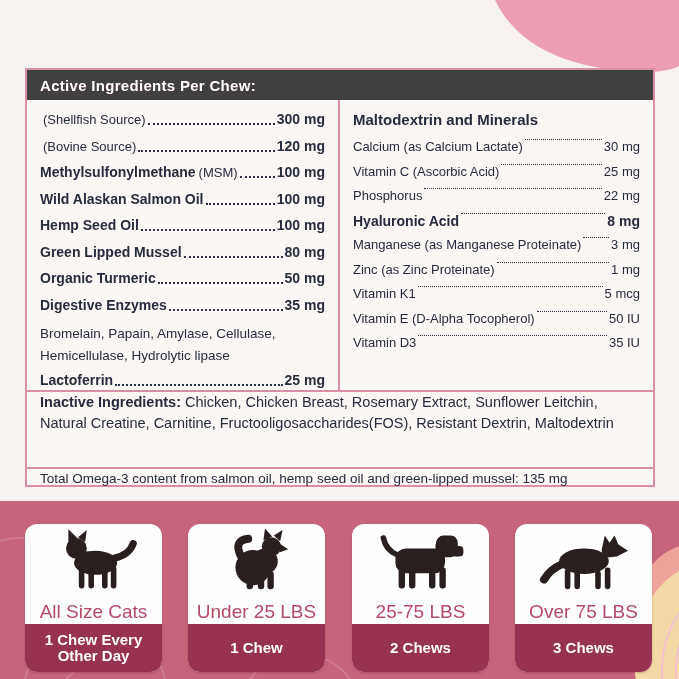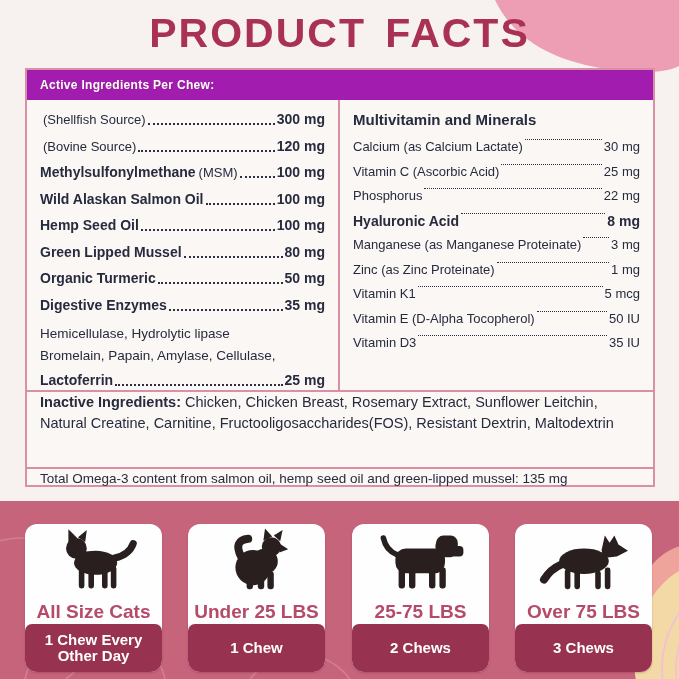--- a/index.html
+++ b/index.html
@@ -10,22 +10,22 @@
   
   .blob-tr{position:absolute;top:0;right:0;width:679px;height:120px;pointer-events:none;}
 
   
   .title{position:absolute;top:10px;left:0;width:100%;text-align:center;
          font-size:41px;font-weight:bold;letter-spacing:2px;word-spacing:6px;color:#A93254;}
 
   
   .card{position:absolute;left:25px;top:68px;width:630px;height:419px;box-sizing:border-box;
         background:#FBF7F5;border:2px solid #D98FA5;}
-  .card-header{height:30px;background:#a21caf;display:flex;align-items:center;padding-left:13px;
-        color:#fff;font-weight:bold;font-size:12px;letter-spacing:.3px;
+  .card-header{height:30px;background:#404040;display:flex;align-items:center;padding-left:13px;
+        color:#fff;font-weight:bold;font-size:15px;letter-spacing:.3px;
         text-shadow:1px 1px 0 rgba(120,30,55,.25);}
   .cols{display:flex;height:290px;box-sizing:border-box;}
   .col{width:50%;box-sizing:border-box;padding:11px 13px 0 13px;color:#262B3D;}
   .col.left{border-right:2px solid #D98FA5;}
 
   .row{display:flex;align-items:flex-end;margin-bottom:9.5px;font-size:14px;line-height:17px;}
   .row .nm{white-space:nowrap;font-weight:bold;}
   .row .note{font-weight:normal;font-size:13px;margin-left:3px;}
   .leader{flex:1;border-bottom:2px dotted #2A2F45;margin:0 2px 3px 2px;min-width:8px;}
   .row .val{white-space:nowrap;font-weight:bold;}
@@ -45,36 +45,35 @@
   .omega{box-sizing:border-box;height:22px;border-top:2px solid #D98FA5;
          padding:2px 30px 0 13px;font-size:13.5px;color:#262B3D;}
 
   
   .band{position:absolute;left:0;top:501px;width:679px;height:178px;background:#C6647C;overflow:hidden;}
   .band-deco{position:absolute;left:0;top:0;width:679px;height:178px;}
   .dose-card{position:absolute;top:23px;width:137px;height:148px;background:#FEFEFE;
              border-radius:12px;overflow:hidden;display:flex;flex-direction:column;
              box-shadow:0 1px 2px rgba(90,20,40,.25);}
   .dose-card .icon-zone{height:80px;display:flex;align-items:center;justify-content:center;}
-  .dose-card .dc-title{height:24px;text-align:center;font-weight:bold;font-size:19px;color:#B54A69;}
+  .dose-card .dc-title{height:24px;text-align:center;font-weight:normal;font-size:19px;color:#B54A69;}
   .dose-card .dc-band{margin-top:auto;height:50px;background:#973350;color:#fff;font-weight:bold;
              font-size:15px;line-height:16px;display:flex;align-items:center;justify-content:center;
-             text-align:center;padding:0 6px;box-sizing:border-box;border-radius:7px;}
+             text-align:center;padding:0 6px;box-sizing:border-box;}
   .dc1{left:25px;} .dc2{left:188px;} .dc3{left:352px;} .dc4{left:515px;}
 </style>
 </head>
 <body>
 
 <div class="page">
 
   <svg class="blob-tr" viewBox="0 0 679 120">
     <path d="M495,0 C515,42 558,62 608,69 C640,74 666,73 679,66 L679,0 Z" fill="#EE9EB4"></path>
   </svg>
 
-  <div class="title">PRODUCT FACTS</div>
 
   <div class="card">
     <div class="card-header">Active Ingredients Per Chew:</div>
 
     <div class="cols">
 
       <div class="col left">
         <div class="row">
           <span class="note">(Shellfish Source)</span>
           <span class="leader"></span>
@@ -110,32 +109,32 @@
           <span class="nm">Organic Turmeric</span>
           <span class="leader"></span>
           <span class="val">50 mg</span>
         </div>
         <div class="row">
           <span class="nm">Digestive Enzymes</span>
           <span class="leader"></span>
           <span class="val">35 mg</span>
         </div>
         <div class="sub-note">
+          <div>Bromelain, Papain, Amylase, Cellulase,</div>
           <div>Hemicellulase, Hydrolytic lipase</div>
-          <div>Bromelain, Papain, Amylase, Cellulase,</div>
         </div>
         <div class="row">
           <span class="nm">Lactoferrin</span>
           <span class="leader"></span>
           <span class="val">25 mg</span>
         </div>
       </div>
 
       <div class="col right">
-        <div class="rcol-header">Multivitamin and Minerals</div>
+        <div class="rcol-header">Maltodextrin and Minerals</div>
         <div class="rrow">
           <span class="nm">Calcium (as Calcium Lactate)</span>
           <span class="leader"></span>
           <span class="val">30 mg</span>
         </div>
         <div class="rrow">
           <span class="nm">Vitamin C (Ascorbic Acid)</span>
           <span class="leader"></span>
           <span class="val">25 mg</span>
         </div>

